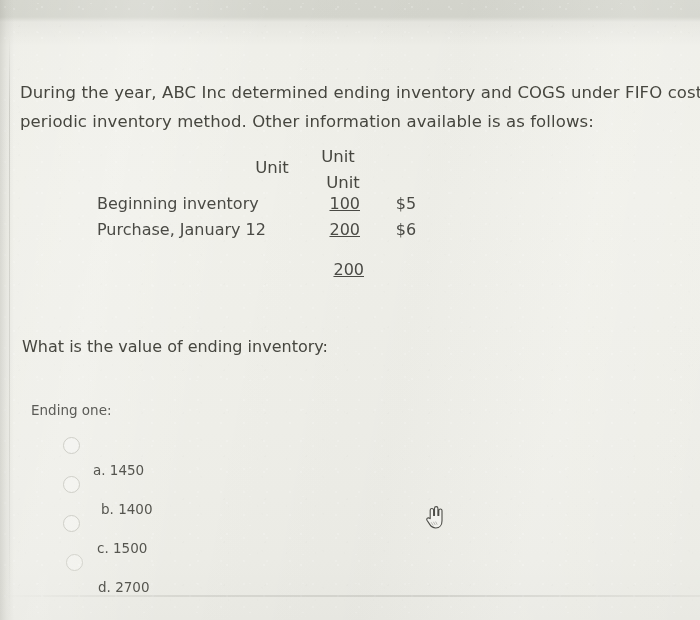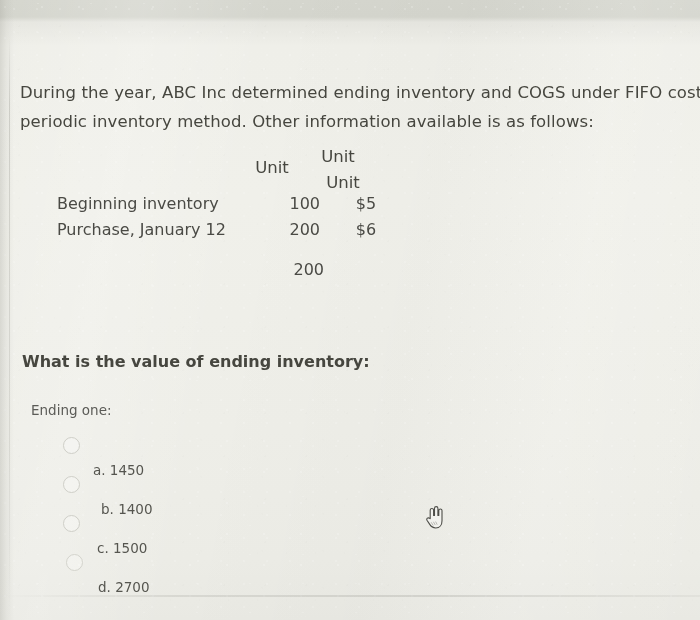--- a/index.html
+++ b/index.html
@@ -131,61 +131,62 @@
     font-size: 16.5px;
     line-height: 26px;
     color: #46463f;
   }
   .th-unitcost span { display: block; }
   .th-unitcost .w2 { padding-left: 10px; }
 
   .trow {
     position: relative;
     height: 26px;
+    margin-left: 40px;
   }
   .rlabel {
     position: absolute;
     left: 27px;
     top: 0;
     font-size: 16px;
     color: #4a4a45;
     white-space: nowrap;
   }
   .runits {
     position: absolute;
     left: 230px;
     top: 0;
     width: 60px;
     text-align: right;
     font-size: 16px;
     color: #4a4a45;
+    text-decoration: underline;
   }
   .rcost {
     position: absolute;
     left: 318px;
     top: 0;
     width: 36px;
     text-align: center;
     font-size: 16px;
     color: #4a4a45;
   }
 
   .trow.ending {
     margin-top: 14px;
   }
   .trow.ending .runits { left: 234px; }
 
   .question {
     position: absolute;
     left: 22px;
-    top: 352px;
+    top: 337px;
     font-size: 16px;
     color: #46463f;
     white-space: nowrap;
-    font-weight: bold;
   }
   .select-one {
     position: absolute;
     left: 31px;
     top: 402px;
     font-size: 13.5px;
     color: #5b5b57;
     white-space: nowrap;
   }
 

